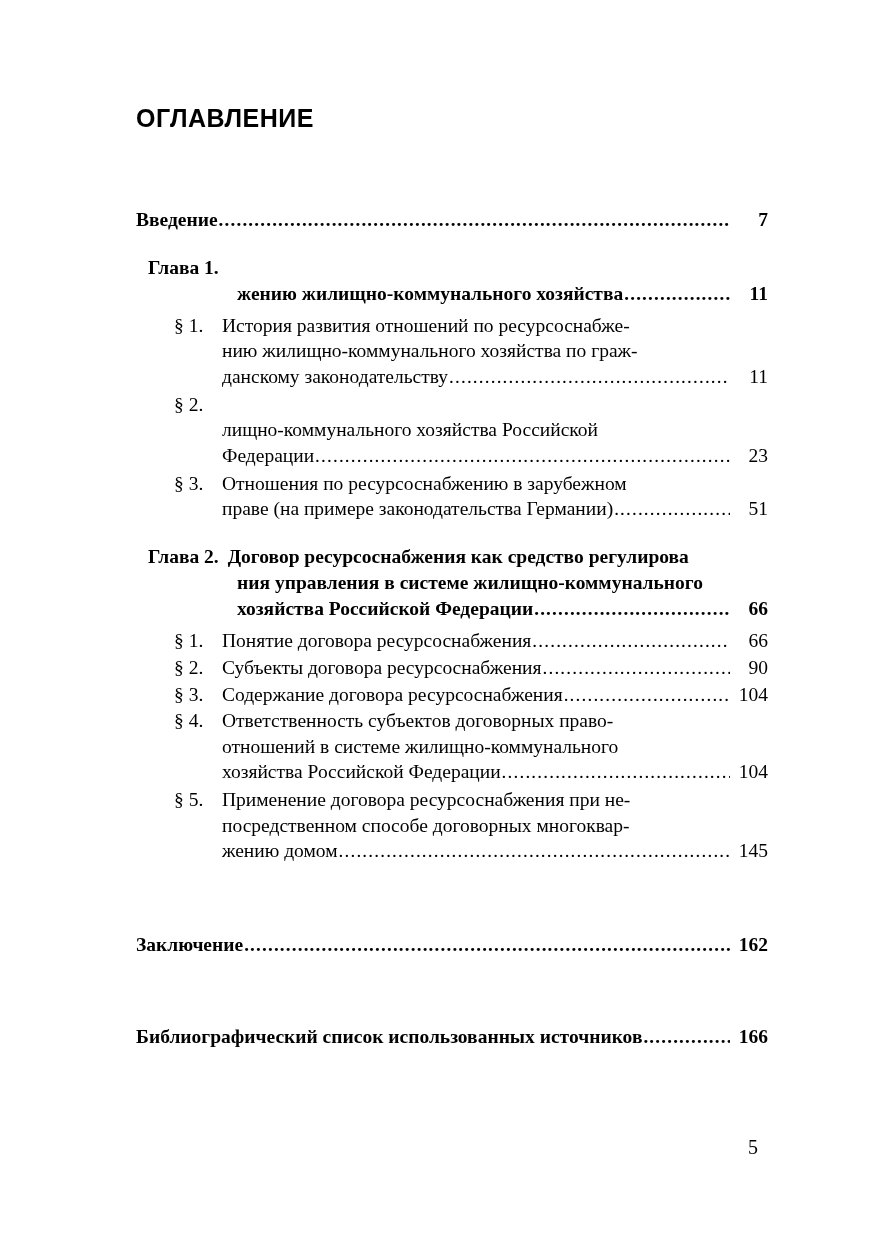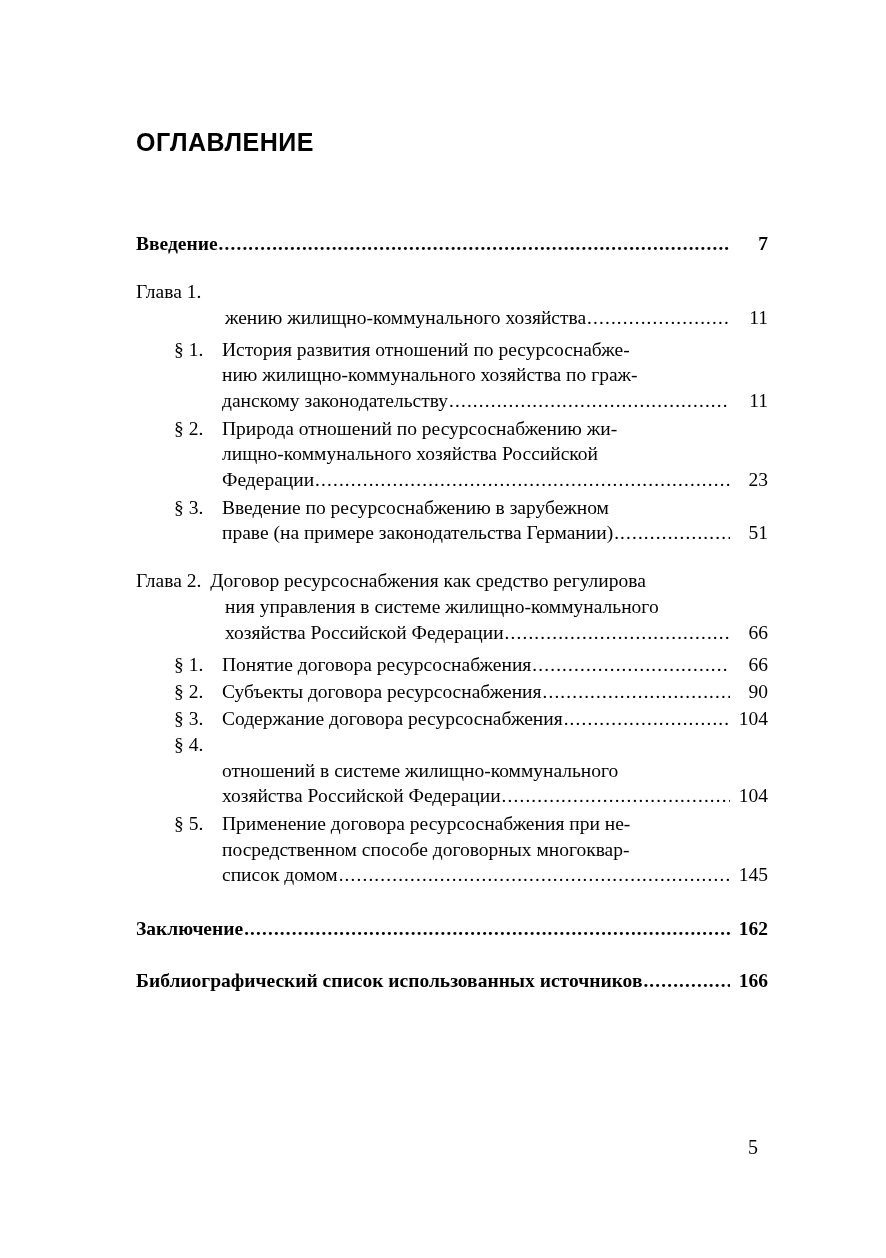--- a/index.html
+++ b/index.html
@@ -12,37 +12,38 @@
     width: 886px;
     height: 1258px;
     background: #ffffff;
     font-family: "Liberation Serif", serif;
     color: #000000;
     overflow: hidden;
   }
   .content {
     position: absolute;
     left: 136px;
-    top: 128px;
+    top: 104px;
     width: 632px;
   }
   .toc-title {
     font-family: "Liberation Sans", sans-serif;
     font-weight: bold;
     font-size: 25px;
     letter-spacing: 0.5px;
     margin: 0 0 74px 0;
   }
 
   
   .entry {
     display: flex;
     align-items: baseline;
     font-size: 19.5px;
     line-height: 1.31;
+    margin-top: 40px;
   }
   .entry .label {
     white-space: nowrap;
   }
   .leaders {
     flex: 1 1 auto;
     overflow: hidden;
     white-space: nowrap;
     margin: 0 1px;
     letter-spacing: 1.2px;
@@ -56,25 +57,26 @@
   }
   .bold { font-weight: bold; }
 
   
   .level0 {
     margin-bottom: 22px;
   }
 
   
   .chapter {
-    font-weight: normal;
+    font-weight: bold;
     font-size: 19.5px;
     line-height: 1.33;
     margin-bottom: 6px;
     position: relative;
+    margin-left: 12px;
   }
   .chapter-line {
     display: flex;
     align-items: baseline;
   }
   .chapter .chap-label {
     white-space: nowrap;
   }
   .chapter .hang {
     display: inline-block;
@@ -162,38 +164,37 @@
         <span class="sign-blank"></span>
         <span class="ptext">данскому законодательству</span>
         <span class="leaders">............................................................................................................................</span>
         <span class="pg">11</span>
       </div>
     </div>
 
     <div class="para grp">
       <div class="para-line">
         <span class="sign">§ 2.</span>
-        <span class="ptext">Природа отношений по ресурсоснабжению жи-</span>
       </div>
       <div class="para-line">
         <span class="sign-blank"></span>
         <span class="ptext">лищно-коммунального  хозяйства  Российской</span>
       </div>
       <div class="para-line">
         <span class="sign-blank"></span>
         <span class="ptext">Федерации</span>
         <span class="leaders">............................................................................................................................</span>
         <span class="pg">23</span>
       </div>
     </div>
 
     <div class="para grp">
       <div class="para-line">
         <span class="sign">§ 3.</span>
-        <span class="ptext">Введение по ресурсоснабжению в зарубежном</span>
+        <span class="ptext">Отношения по ресурсоснабжению в зарубежном</span>
       </div>
       <div class="para-line">
         <span class="sign-blank"></span>
         <span class="ptext">праве (на примере законодательства Германии)</span>
         <span class="leaders">............................................................................................................................</span>
         <span class="pg">51</span>
       </div>
     </div>
 
     <div class="block-gap"></div>
@@ -239,20 +240,21 @@
         <span class="sign">§ 3.</span>
         <span class="ptext">Содержание договора ресурсоснабжения</span>
         <span class="leaders">............................................................................................................................</span>
         <span class="pg">104</span>
       </div>
     </div>
 
     <div class="para grp">
       <div class="para-line">
         <span class="sign">§ 4.</span>
+        <span class="ptext">Ответственность субъектов договорных право-</span>
       </div>
       <div class="para-line">
         <span class="sign-blank"></span>
         <span class="ptext">отношений в  системе жилищно-коммунального</span>
       </div>
       <div class="para-line">
         <span class="sign-blank"></span>
         <span class="ptext">хозяйства Российской Федерации</span>
         <span class="leaders">............................................................................................................................</span>
         <span class="pg">104</span>
@@ -263,21 +265,21 @@
       <div class="para-line">
         <span class="sign">§ 5.</span>
         <span class="ptext">Применение договора ресурсоснабжения при не-</span>
       </div>
       <div class="para-line">
         <span class="sign-blank"></span>
         <span class="ptext">посредственном способе договорных многоквар-</span>
       </div>
       <div class="para-line">
         <span class="sign-blank"></span>
-        <span class="ptext">список домом</span>
+        <span class="ptext">жению домом</span>
         <span class="leaders">............................................................................................................................</span>
         <span class="pg">145</span>
       </div>
     </div>
 
     <div class="block-gap-lg"></div>
 
     <div class="entry bold">
       <span class="label">Заключение</span>
       <span class="leaders">............................................................................................................................</span>

